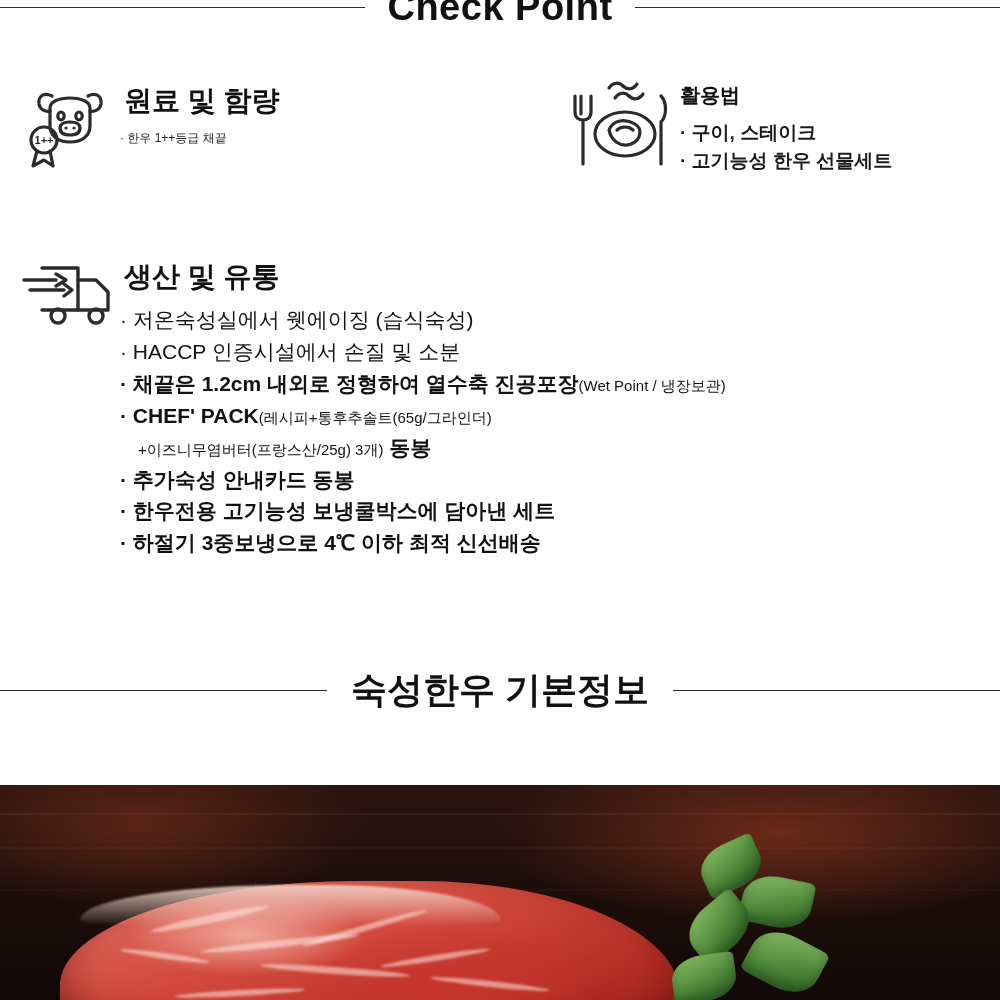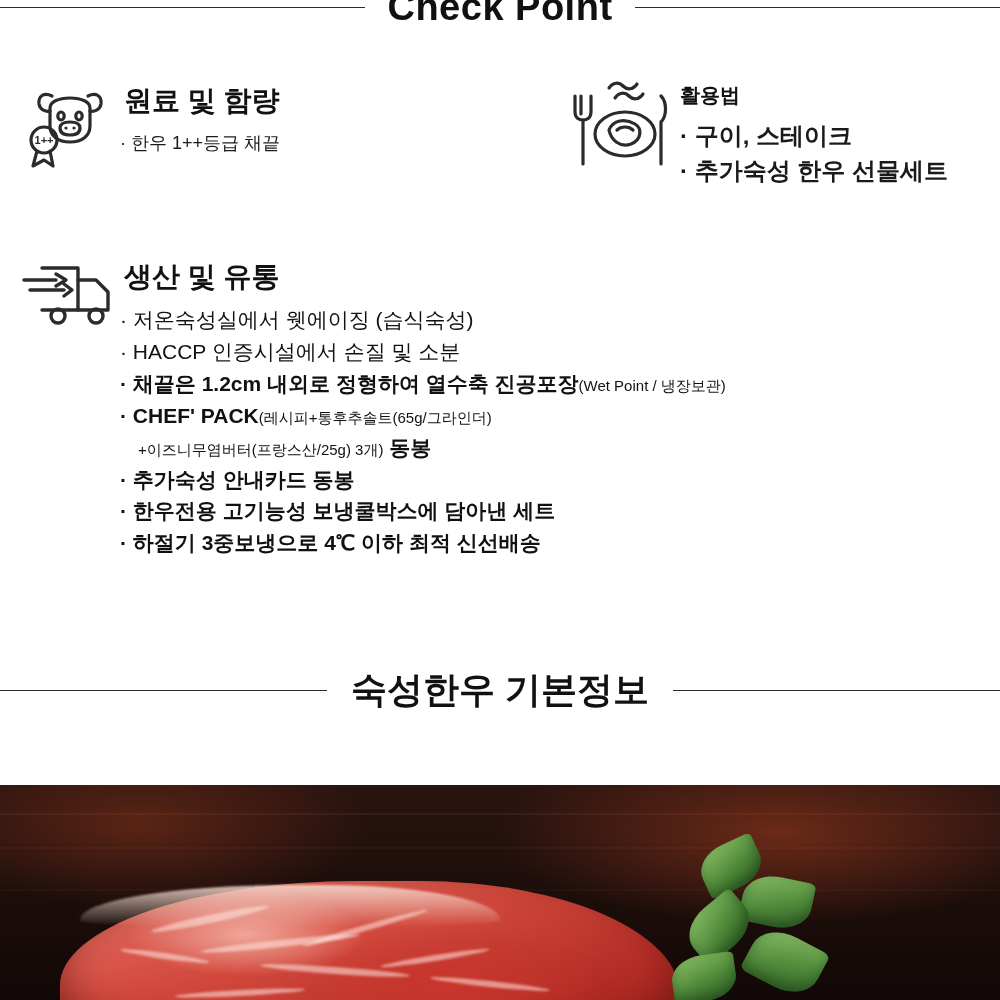--- a/index.html
+++ b/index.html
@@ -30,30 +30,30 @@
   
   .feat { position: absolute; display: flex; align-items: flex-start; }
   .feat .icon { width: 100px; flex: 0 0 100px; display: flex; justify-content: center; }
   .feat .body { padding-top: 4px; }
   .feat h3 {
     margin: 0 0 10px 0;
     font-size: 28px; font-weight: bold; color: #111;
   }
   .feat ul { margin: 0; padding: 0; list-style: none; }
   .feat li {
-    font-size: 18px; line-height: 1.45; color: #1a1a1a;
+    font-size: 12px; line-height: 1.45; color: #1a1a1a;
     white-space: nowrap;
   }
 
   #feat-ingredient { top: 78px; left: 20px; }
   #feat-ingredient h3 { margin-left: 4px; }
   #feat-usage { top: 78px; left: 560px; justify-content: center; }
   #feat-usage .icon { flex: 0 0 120px; width: 120px; }
   #feat-usage h3 { font-size: 20px; }
-  #feat-usage li { font-size: 24px; font-weight: bold; }
+  #feat-usage li { font-size: 19px; font-weight: bold; }
 
   #feat-production { top: 256px; left: 20px; }
   #feat-production .body { padding-top: 2px; }
   #feat-production h3 { margin-bottom: 8px; margin-left: 4px; }
   #feat-production li {
     font-size: 21px; line-height: 1.52; font-weight: bold; color: #111;
   }
   #feat-production li.thin { font-weight: normal; }
   .sm { font-size: 15px; font-weight: normal; }
   .indent { display: inline-block; padding-left: 18px; }
@@ -163,21 +163,21 @@
         <path d="M52 52 C56 48 64 48 68 52"></path>
         <path d="M16 18 L16 36 M10 18 L10 34 C10 40 14 42 18 42 C22 42 26 40 26 34 L26 18"></path>
         <path d="M18 42 L18 86"></path>
         <path d="M96 18 C102 24 102 38 96 44 L96 86"></path>
       </svg>
     </div>
     <div class="body">
       <h3>활용법</h3>
       <ul>
         <li>· 구이, 스테이크</li>
-        <li>· 추가숙성 한우 선물세트</li>
+        <li>· 고기능성 한우 선물세트</li>
       </ul>
     </div>
   </div>
 
   <div class="feat" id="feat-production">
     <div class="icon">
       <svg width="100" height="80" viewBox="0 0 100 80" fill="none" stroke="#2b2b2b" stroke-width="3.4" stroke-linecap="round" stroke-linejoin="round">
         <path d="M22 12 L58 12 L58 54 L22 54"></path>
         <path d="M58 24 L76 24 L88 36 L88 54 L58 54"></path>
         <circle cx="38" cy="60" r="7"></circle>

